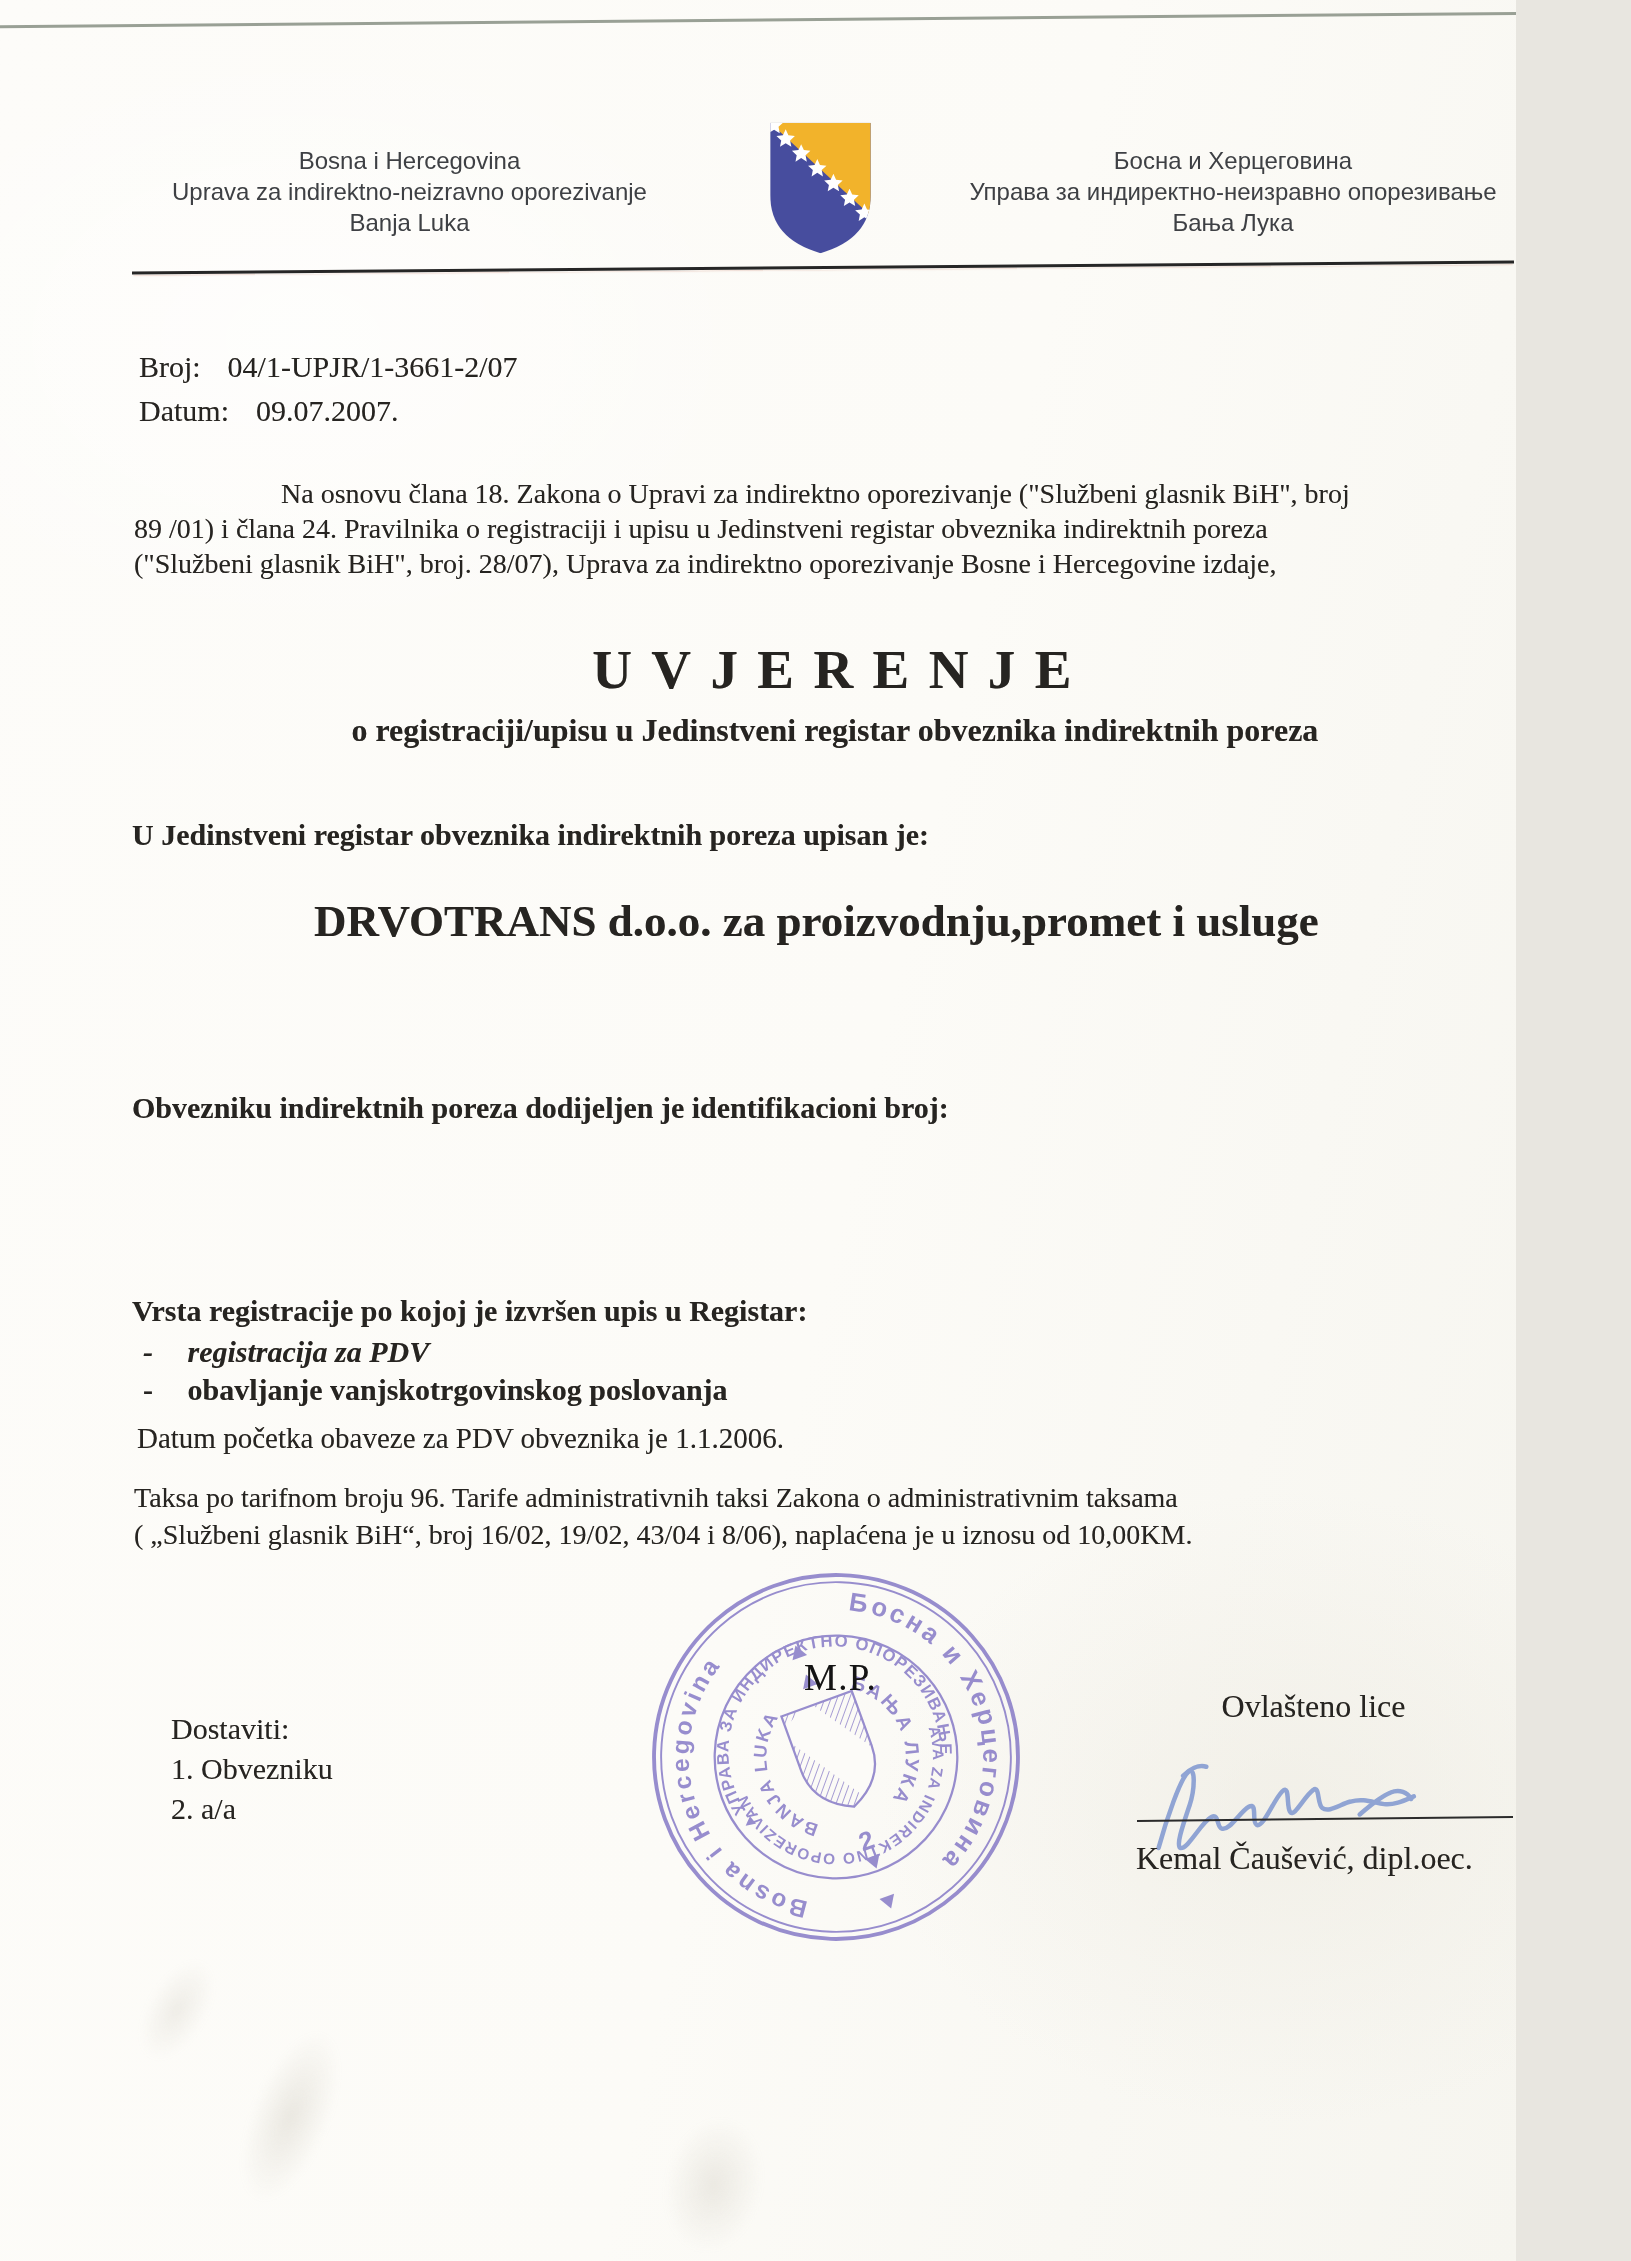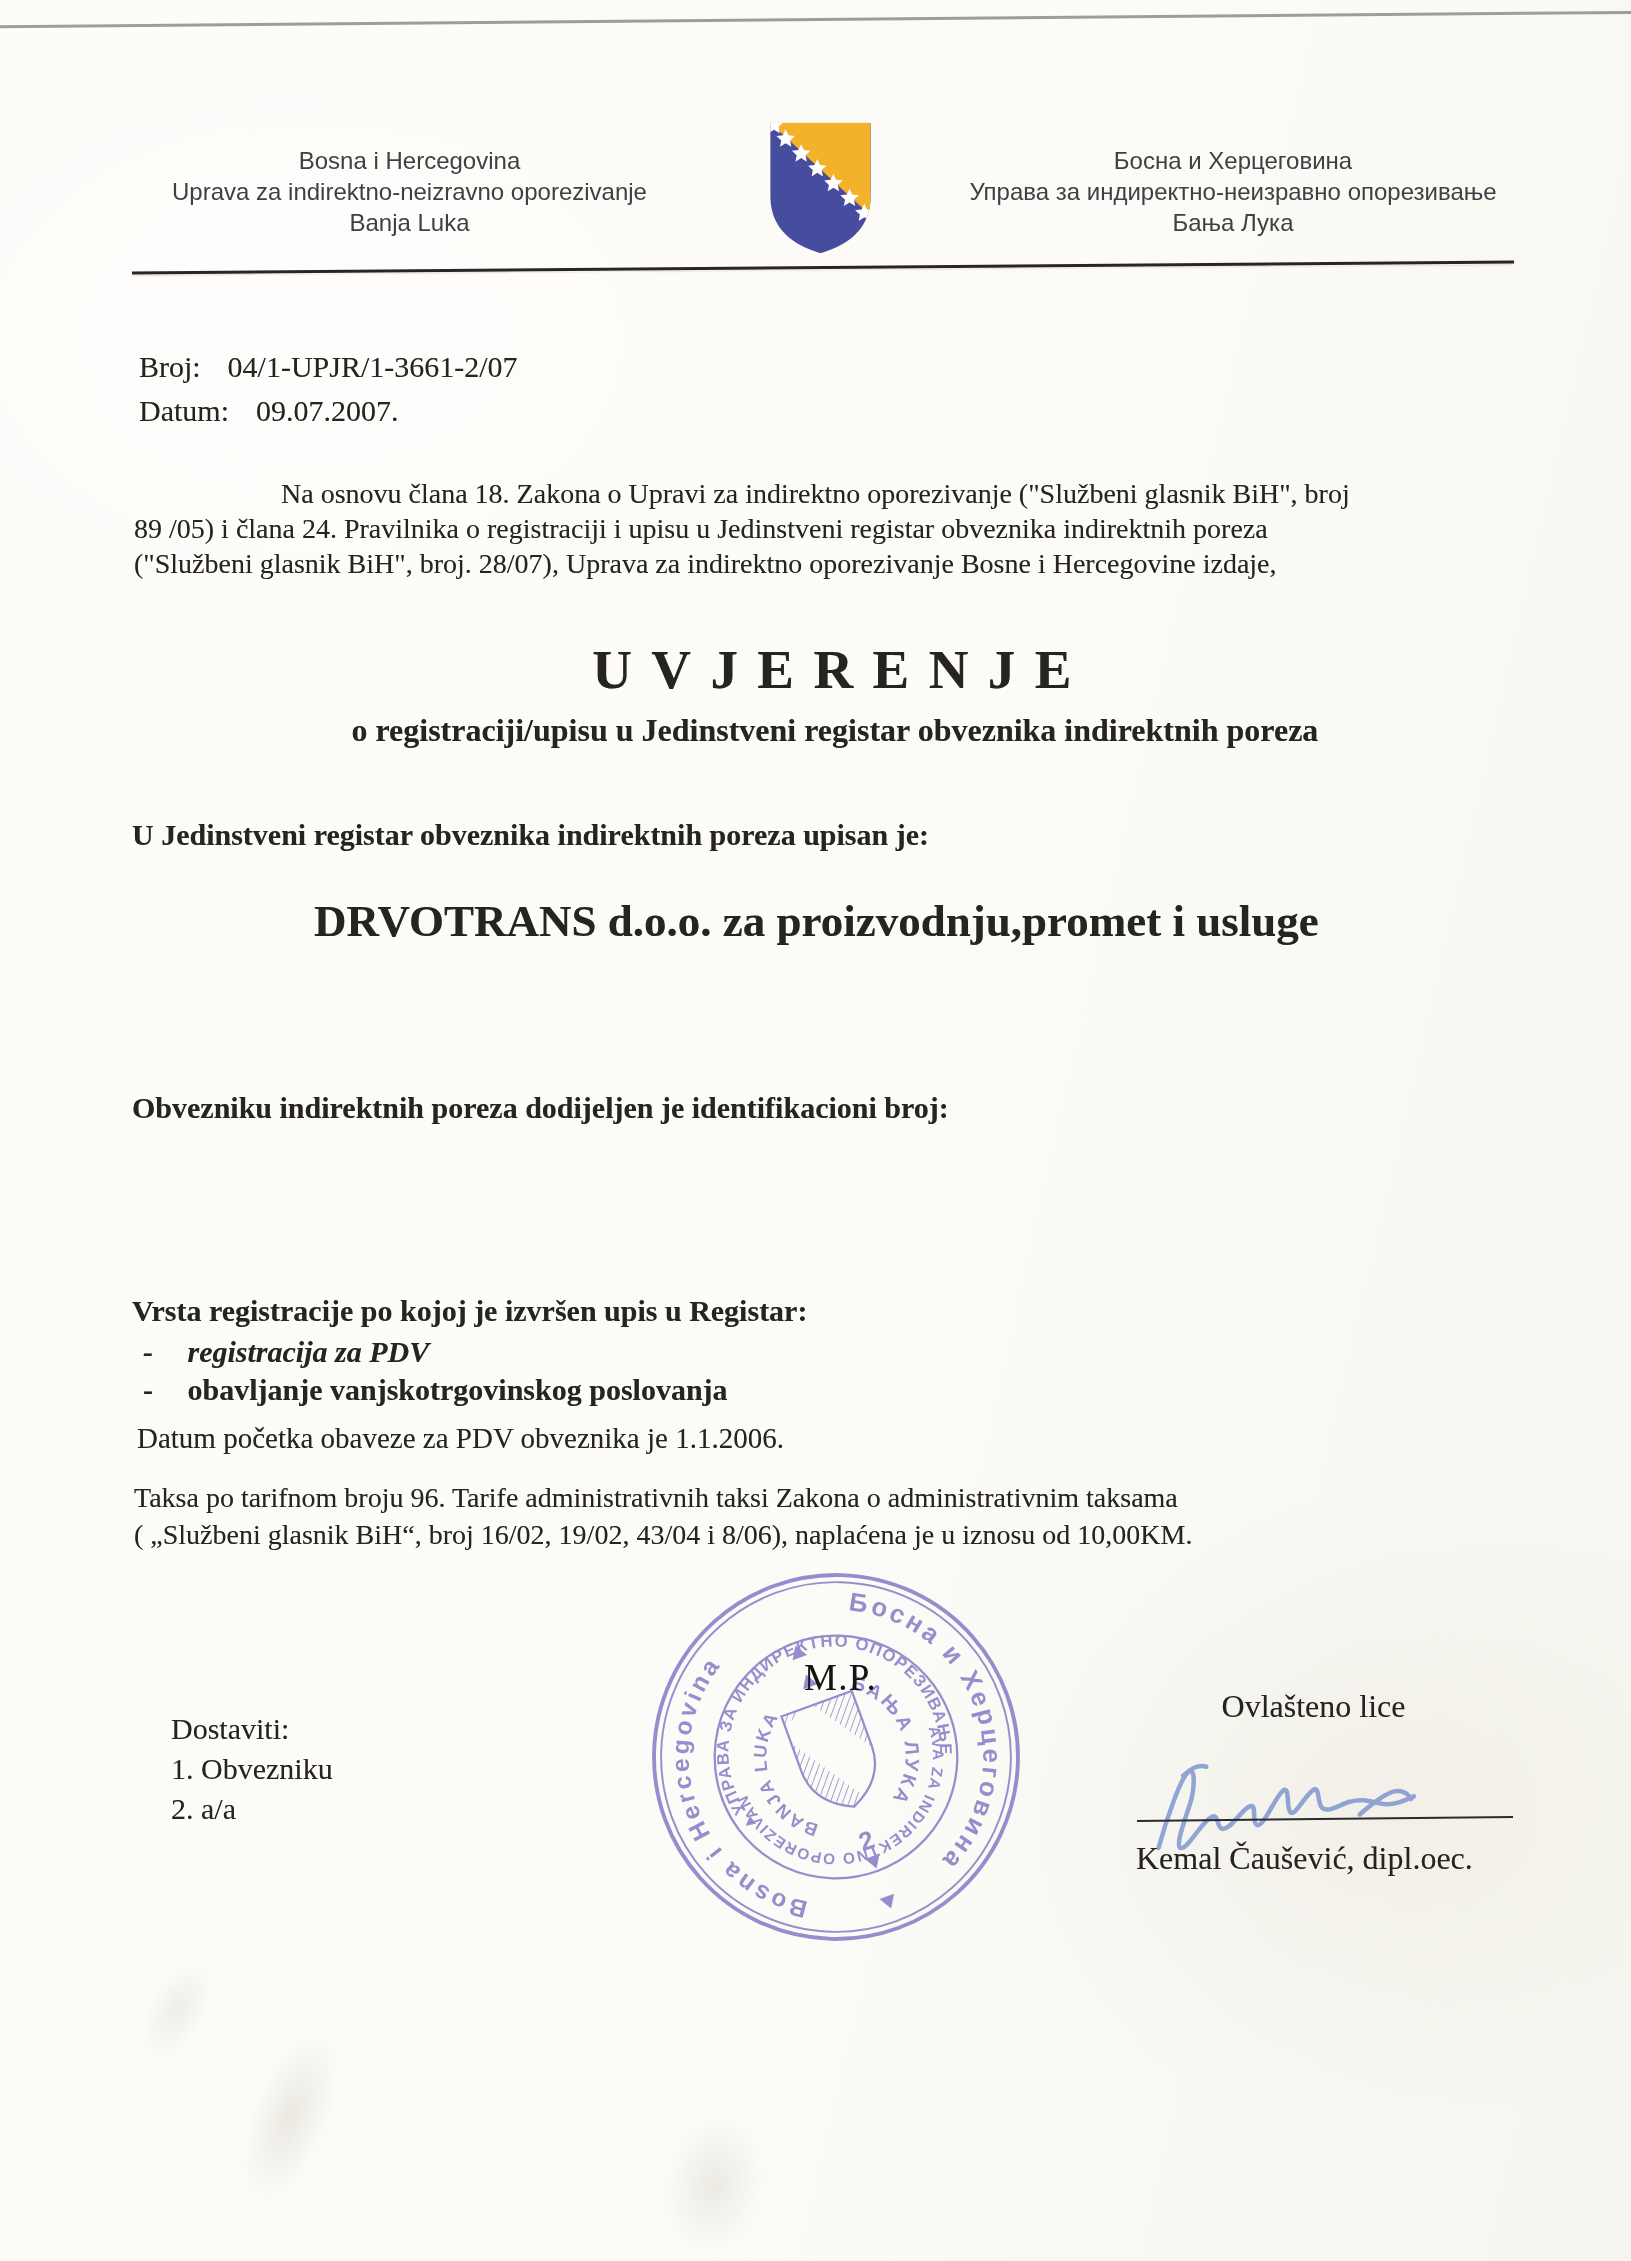--- a/index.html
+++ b/index.html
@@ -1,17 +1,17 @@
 <!DOCTYPE html>
 <html style="font-size:10.3px"><head>
 <meta charset="utf-8">
 <style>
   html,body{margin:0;padding:0;background:#e8e6e0;}
   #page{
-    position:relative;width:1631px;height:2261px;overflow:hidden;
+    position:relative;width:1516px;height:2261px;overflow:hidden;
     background:
       radial-gradient(774px 516px at 20% 15%, rgba(255,255,255,.6), rgba(255,255,255,0) 60%),
       radial-gradient(581px 452px at 85% 80%, rgba(235,232,222,.5), rgba(255,255,255,0) 70%),
       linear-gradient(103deg,#fdfcf9 0%,#fcfbf7 55%,#f6f5ef 100%);
     font-family:"Liberation Serif", serif;color:#262421;
   }
   .abs{position:absolute;}
   .serif{font-family:"Liberation Serif", serif;}
   .sans{font-family:"Liberation Sans", sans-serif;}
   .scanink{text-shadow:0 0 0.6px rgba(70,60,50,.4);}
@@ -101,21 +101,21 @@
     <span class="reflabel">Broj:</span>
     <span class="refval">04/1-UPJR/1-3661-2/07</span>
   </div>
   <div class="abs reftext serif scanink" style="left:139px;top:394px;">
     <span class="reflabel">Datum:</span>
     <span class="refval">09.07.2007.</span>
   </div>
 
   <div class="abs serif scanink" style="left:134px;top:476px;width:1387px;">
     <div class="introline indent">Na osnovu člana 18. Zakona o Upravi za indirektno oporezivanje ("Službeni glasnik BiH", broj</div>
-    <div class="introline">89 /05) i člana 24. Pravilnika o registraciji i upisu u Jedinstveni registar obveznika indirektnih poreza</div>
+    <div class="introline">89 /01) i člana 24. Pravilnika o registraciji i upisu u Jedinstveni registar obveznika indirektnih poreza</div>
     <div class="introline">("Službeni glasnik BiH", broj. 28/07), Uprava za indirektno oporezivanje Bosne i Hercegovine izdaje,</div>
   </div>
 
   <div class="abs doc-title serif scanink" style="left:26px;top:638px;width:1631px;">UVJERENJE</div>
   <div class="abs doc-subtitle serif scanink" style="left:19.4px;top:712px;width:1631px;">o registraciji/upisu u Jedinstveni registar obveznika indirektnih poreza</div>
 
   <div class="abs blabel serif scanink" style="left:132px;top:818px;">U Jedinstveni registar obveznika indirektnih poreza upisan je:</div>
   <div class="abs company serif scanink" style="left:19.4px;top:895px;width:1594px;">DRVOTRANS d.o.o. za proizvodnju,promet i usluge</div>
 
   <div class="abs blabel serif scanink" style="left:132px;top:1091px;">Obvezniku indirektnih poreza dodijeljen je identifikacioni broj:</div>

